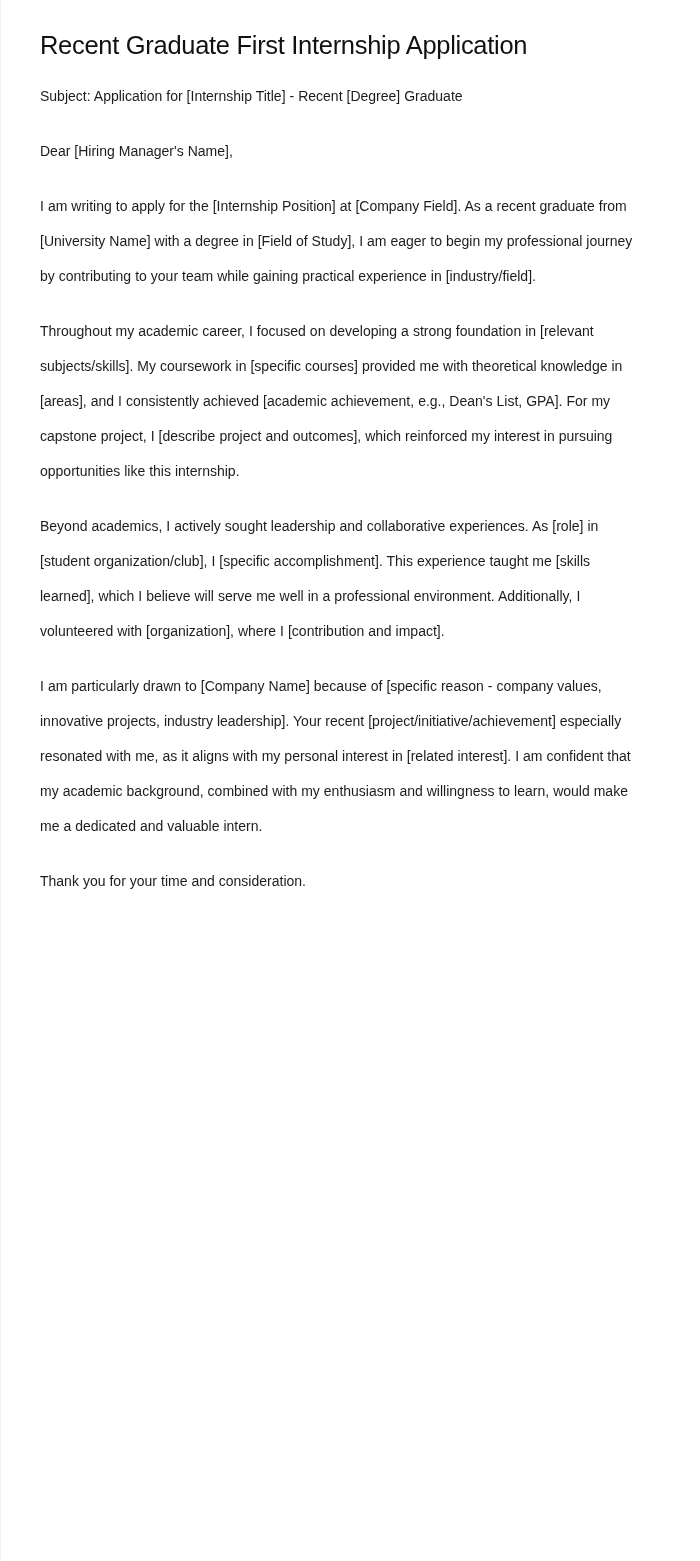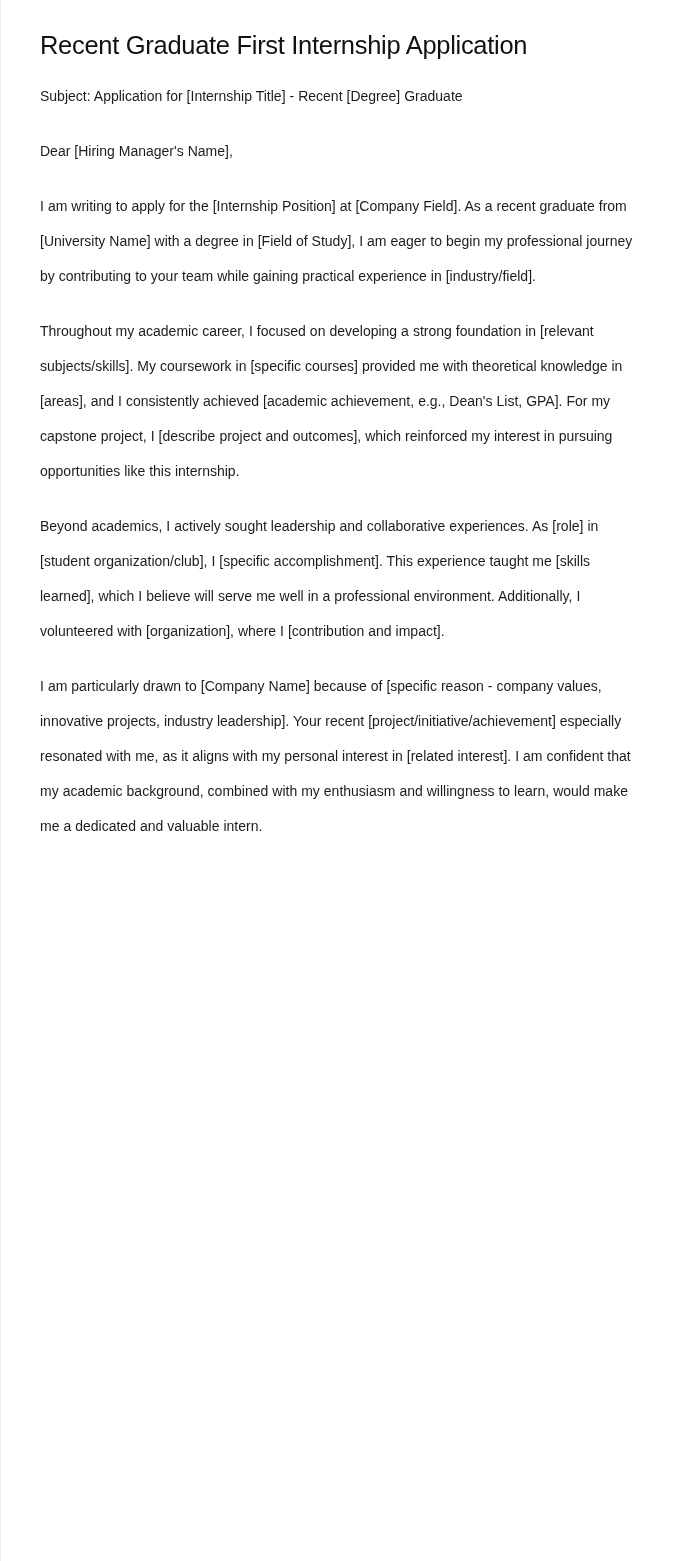--- a/index.html
+++ b/index.html
@@ -60,16 +60,17 @@
 
   <p class="para">I am writing to apply for the [Internship Position] at [Company Field]. As a recent graduate from [University Name] with a degree in [Field of Study], I am eager to begin my professional journey by contributing to your team while gaining practical experience in [industry/field].</p>
 
   <p class="para">Throughout my academic career, I focused on developing a strong foundation in [relevant subjects/skills]. My coursework in [specific courses] provided me with theoretical knowledge in [areas], and I consistently achieved [academic achievement, e.g., Dean's List, GPA]. For my capstone project, I [describe project and outcomes], which reinforced my interest in pursuing opportunities like this internship.</p>
 
   <p class="para">Beyond academics, I actively sought leadership and collaborative experiences. As [role] in [student organization/club], I [specific accomplishment]. This experience taught me [skills learned], which I believe will serve me well in a professional environment. Additionally, I volunteered with [organization], where I [contribution and impact].</p>
 
   <p class="para">I am particularly drawn to [Company Name] because of [specific reason - company values, innovative projects, industry leadership]. Your recent [project/initiative/achievement] especially resonated with me, as it aligns with my personal interest in [related interest]. I am confident that my academic background, combined with my enthusiasm and willingness to learn, would make me a dedicated and valuable intern.</p>
 
 
+  <p class="para">Thank you for your time and consideration.</p>
 
 
 
 </div>
 
 </body></html>

